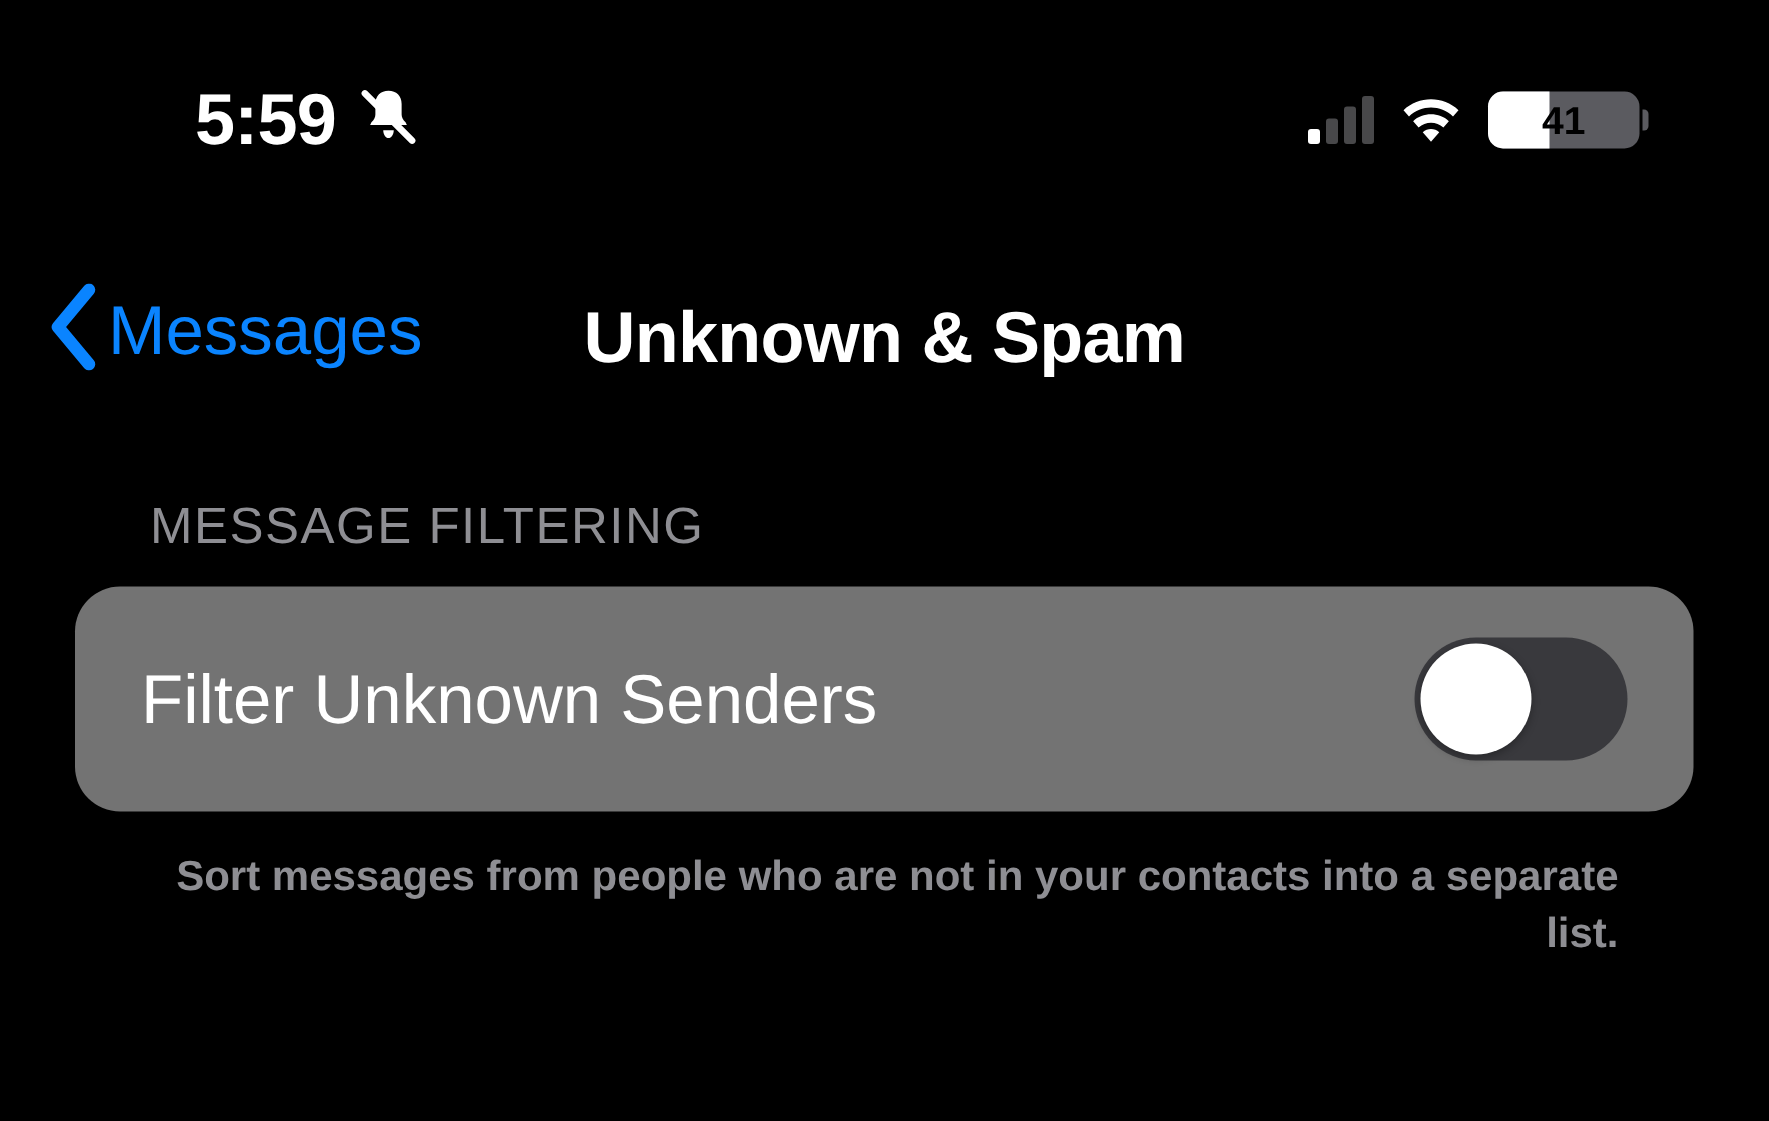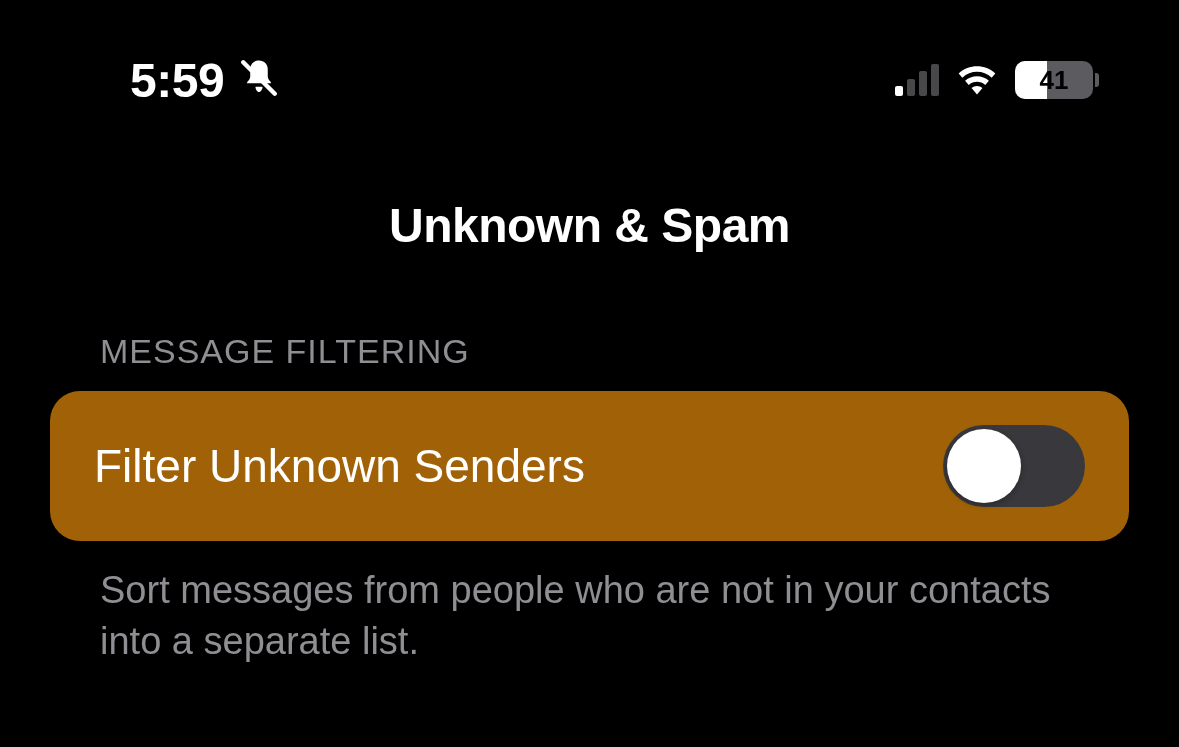--- a/index.html
+++ b/index.html
@@ -75,21 +75,21 @@
     }
     .section-header {
       font-size: 34px;
       font-weight: 400;
       color: #8e8e93;
       text-transform: uppercase;
       letter-spacing: 1px;
       padding: 0 50px 20px 50px;
     }
     .cell {
-      background: #a16207;
+      background: #737373;
       border-radius: 30px;
       padding: 34px 44px;
       display: flex;
       align-items: center;
       justify-content: space-between;
     }
     .cell-label {
       font-size: 46px;
       font-weight: 400;
       color: #ffffff;
@@ -106,42 +106,43 @@
       position: absolute;
       width: 74px;
       height: 74px;
       background: #ffffff;
       border-radius: 50%;
       top: 4px;
       left: 4px;
       box-shadow: 0 2px 6px rgba(0,0,0,0.3);
     }
     .section-footer {
-      font-size: 38px;
-      font-weight: 400;
+      font-size: 28px;
+      font-weight: 700;
       color: #8e8e93;
       padding: 24px 50px 0 50px;
       line-height: 1.35;
+      text-align: right;
     }
     .cellular {
       display: flex;
       align-items: flex-end;
       gap: 4px;
       height: 32px;
     }
     .cell-bar {
       width: 8px;
       border-radius: 2px;
     }
     .battery-box {
       display: flex;
       align-items: center;
     }
     .battery-body {
-      width: 78px;
+      width: 101px;
       height: 38px;
       background: #5b5b60;
       border-radius: 10px;
       position: relative;
       display: flex;
       align-items: center;
     }
     .battery-fill {
       position: absolute;
       left: 0;
@@ -199,20 +200,28 @@
       <span class="battery-body">
         <span class="battery-fill" style="width:41%"></span>
         <span class="battery-text">41</span>
       </span>
       <span class="battery-tip"></span>
     </span>
   </div>
 </div>
 
 <div class="nav-bar">
+  <div class="back-button">
+    <span>
+      <svg width="38" height="58" viewBox="0 0 16 28" fill="none" stroke="#0a84ff" stroke-width="4" stroke-linecap="round" stroke-linejoin="round">
+        <polyline points="13,2 3,14 13,26"></polyline>
+      </svg>
+    </span>
+    <span class="back-label">Messages</span>
+  </div>
   <div class="nav-title">Unknown &amp; Spam</div>
 </div>
 
 <div class="content">
   <div class="section-header">MESSAGE FILTERING</div>
   <div class="cell">
     <span class="cell-label">Filter Unknown Senders</span>
     <span class="toggle">
       <span class="toggle-knob"></span>
     </span>

